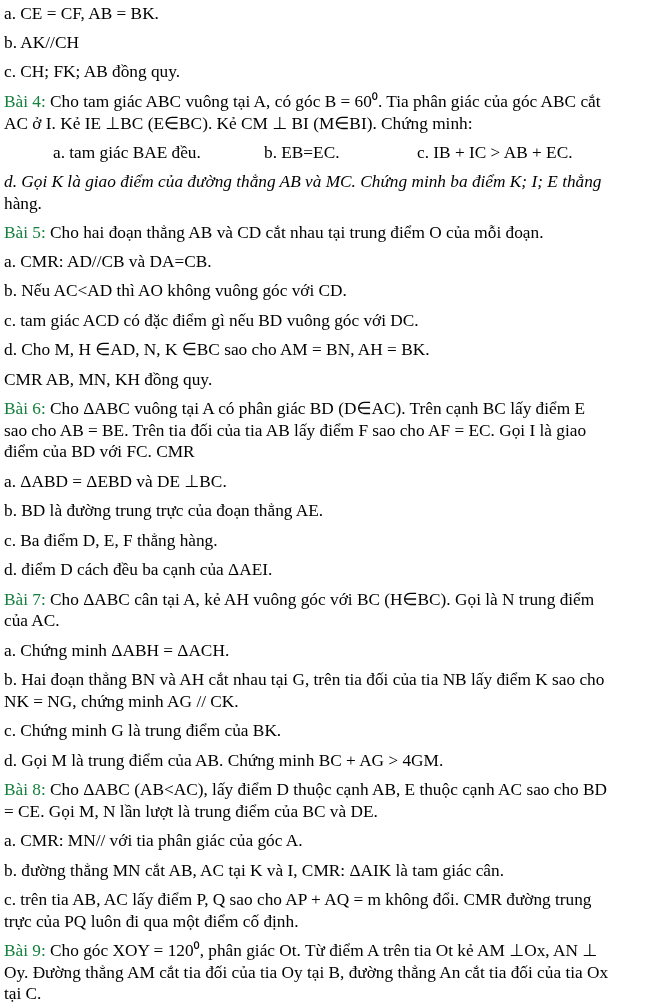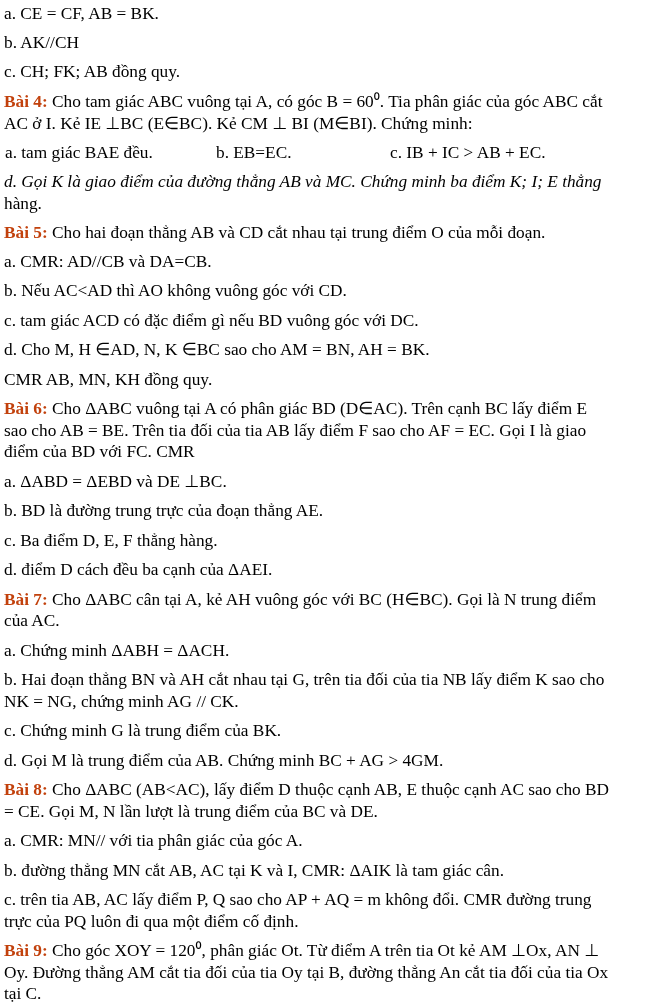--- a/index.html
+++ b/index.html
@@ -1,20 +1,20 @@
 <!DOCTYPE html>
 <html><head>
 <meta charset="utf-8">
 <style>
   html, body { margin: 0; padding: 0; background: #ffffff; }
   body { width: 671px; height: 1006px; overflow: hidden; position: relative;
          font-family: "Liberation Serif", serif; font-size: 17.3px; color: #000; }
   .line { position: absolute; left: 4px; white-space: nowrap; line-height: 22px; }
-  .head { color: #c2410c; font-weight: bold; }
-  .col { position: absolute; white-space: nowrap; line-height: 22px; }
+  .head { color: #15803d; font-weight: normal; }
+  .col { position: absolute; white-space: nowrap; line-height: 22px; margin-left: 48px; }
 </style>
 </head>
 <body>
 
 <div id="doc">
     <div class="line" style="top: 3px;"><span>a. CE = CF, AB = BK.</span></div>
     <div class="line" style="top: 32px;"><span>b. AK//CH</span></div>
     <div class="line" style="top: 61px;"><span>c. CH; FK; AB đồng quy.</span></div>
     <div class="line" style="top: 91px;"><span class="head">Bài 4:</span><span> Cho tam giác ABC vuông tại A, có góc B = 60⁰. Tia phân giác của góc ABC cắt</span></div>
     <div class="line" style="top: 113px;"><span>AC ở I. Kẻ IE ⊥BC (E∈BC). Kẻ CM ⊥ BI (M∈BI). Chứng minh:</span></div>
@@ -46,13 +46,13 @@
     <div class="line" style="top: 860px;"><span>b. đường thẳng MN cắt AB, AC tại K và I, CMR: ΔAIK là tam giác cân.</span></div>
     <div class="line" style="top: 889px;"><span>c. trên tia AB, AC lấy điểm P, Q sao cho AP + AQ = m không đổi. CMR đường trung</span></div>
     <div class="line" style="top: 911px;"><span>trực của PQ luôn đi qua một điểm cố định.</span></div>
     <div class="line" style="top: 940px; text-align: center;"><span class="head">Bài 9:</span><span> Cho góc XOY = 120⁰, phân giác Ot. Từ điểm A trên tia Ot kẻ AM ⊥Ox, AN ⊥</span></div>
     <div class="line" style="top: 962px;"><span>Oy. Đường thẳng AM cắt tia đối của tia Oy tại B, đường thẳng An cắt tia đối của tia Ox</span></div>
     <div class="line" style="top: 983px;"><span>tại C.</span></div>
   </div>
 
 <div class="col" style="left:5px;top:142px;">a. tam giác BAE đều.</div>
 <div class="col" style="left:216px;top:142px;">b. EB=EC.</div>
-<div class="col" style="left:390px;top:142px;">c. IB + IC &gt; AB + EC.</div>
+<div class="col" style="left:369px;top:142px;">c. IB + IC &gt; AB + EC.</div>
 
 </body></html>

